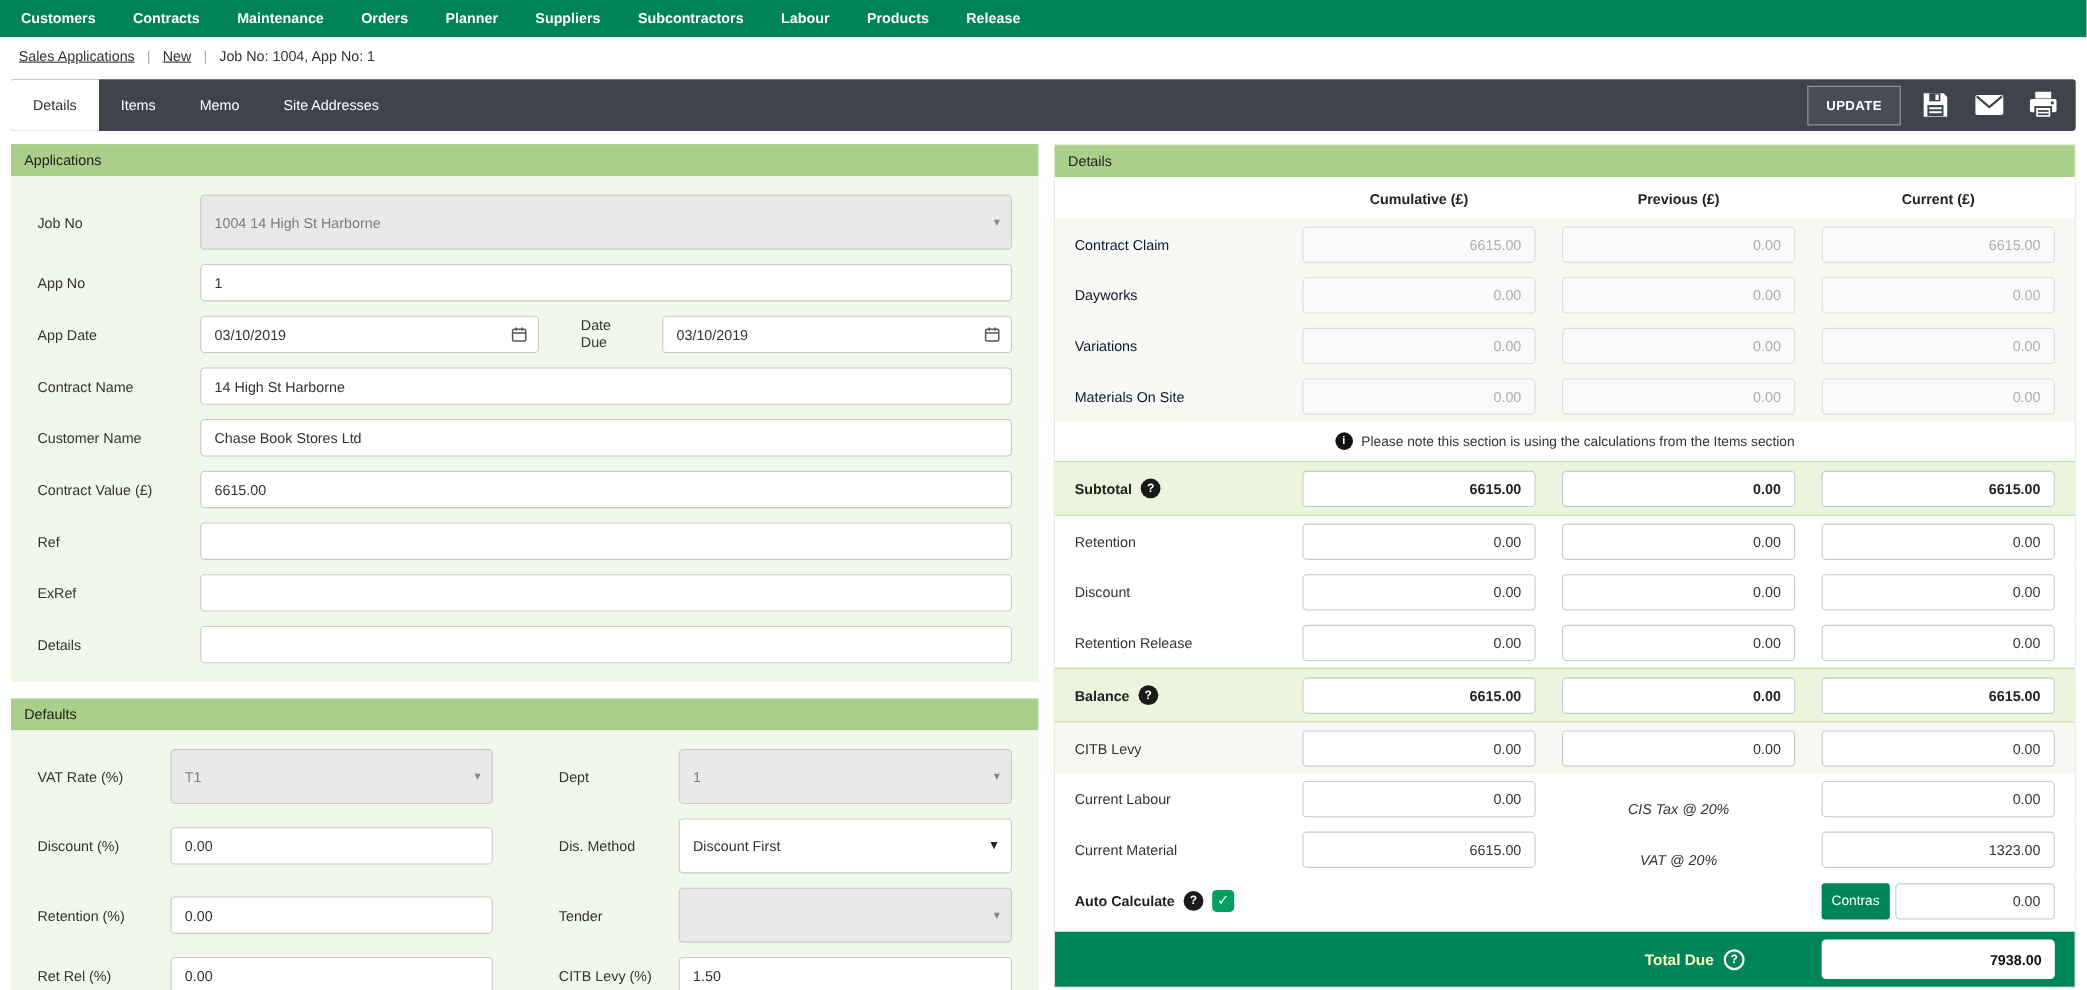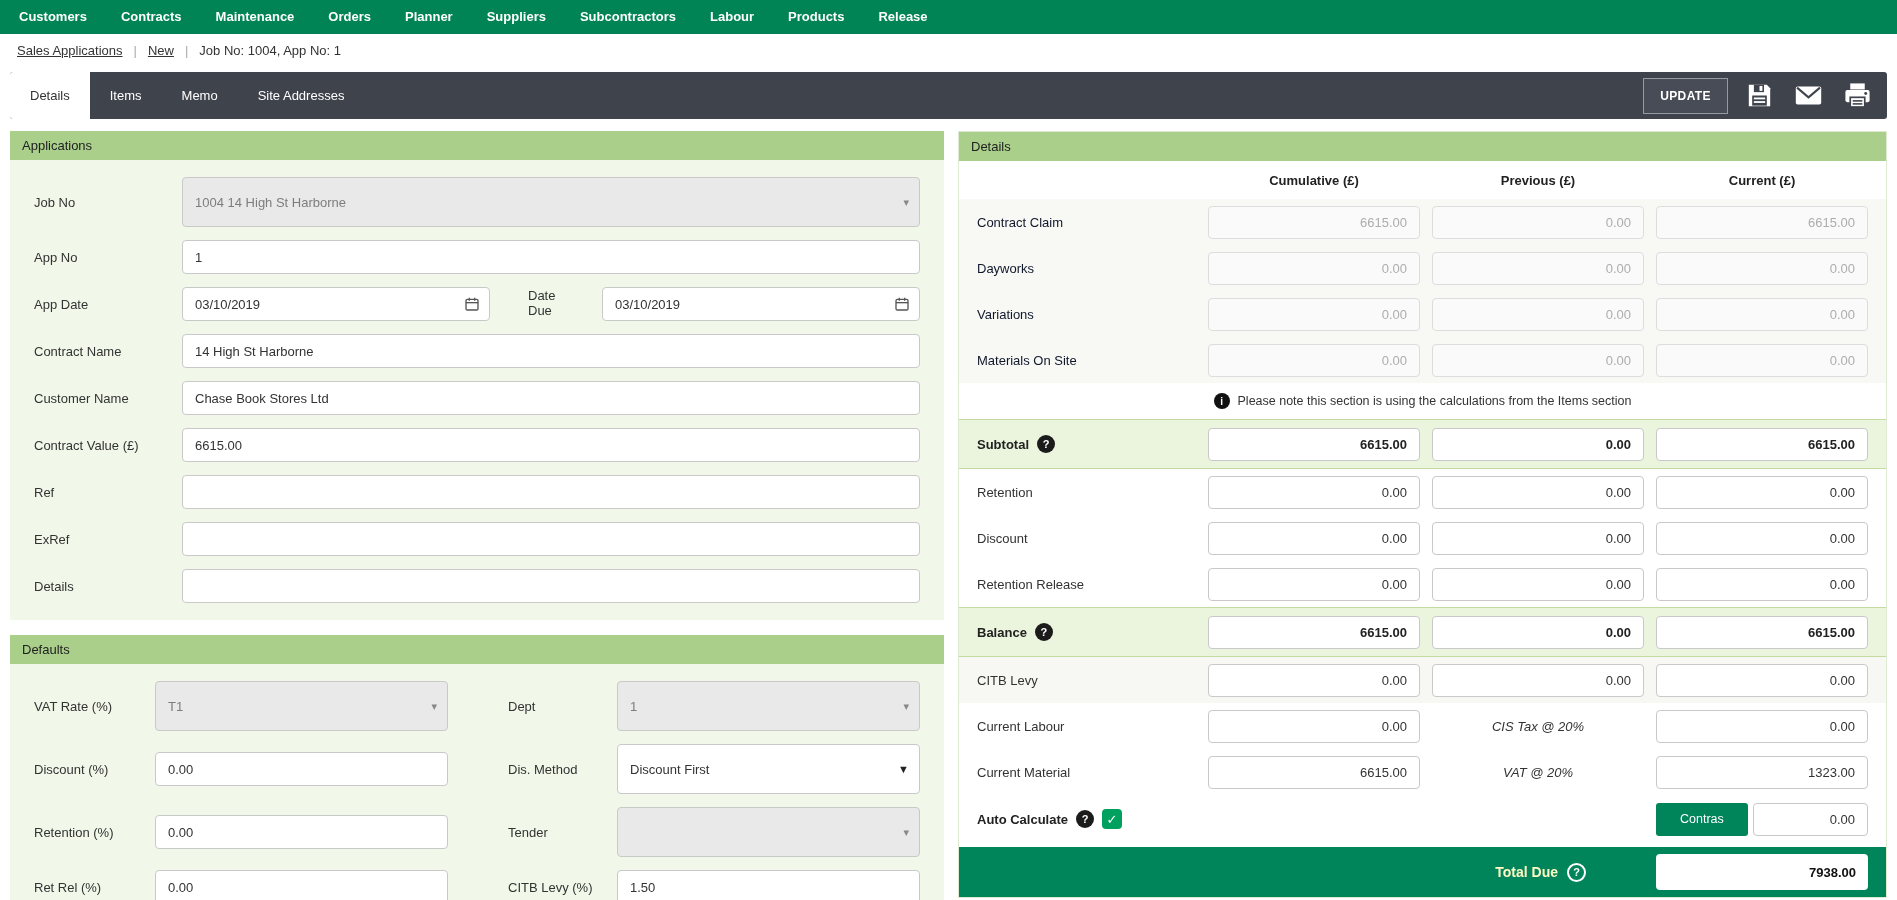--- a/index.html
+++ b/index.html
@@ -49,37 +49,37 @@
   .dfield1{flex:0 0 293px;}
   .dlab2{margin-left:60px;width:109px;flex:none;}
 
   
   .details-panel{border:1px solid #dfead2;background:#fff;}
   .drow{display:flex;align-items:center;height:46px;padding:0 18px;background:#fff;}
   .drow.shade{background:#f8f8f5;}
   .dlabel{flex:1;font-size:13px;color:#333;display:flex;align-items:center;gap:8px;}
   .dlabel.dim{color:#0f172a;}
   .dlabel.bold{font-weight:700;color:#222;}
-  .dcells{display:flex;gap:12px;align-items:center;}
+  .dcells{display:flex;gap:24px;align-items:flex-end;}
   .dnum{width:212px;height:33px;border:1px solid #c9c9c9;border-radius:4px;text-align:right;padding:0 12px;font-size:13px;color:#333;background:#fff;font-family:inherit;outline:none;}
   .dnum.dis{background:#fafafa;border-color:#ddd;color:#adadad;}
   .dnum.bold{font-weight:700;color:#222;}
   .colhead{height:38px;}
   .colh{width:212px;text-align:center;font-weight:700;font-size:13px;color:#222;}
   .note-row{display:flex;align-items:center;justify-content:center;gap:8px;height:36px;font-size:12.5px;color:#333;background:#fff;}
   .green-row{display:flex;align-items:center;height:50px;padding:0 18px;background:#ebf4dd;border-top:1px solid #c3dba0;border-bottom:1px solid #c3dba0;}
   .citb{background:#f7f7f4;}
   .dmid{width:212px;text-align:center;font-style:italic;font-size:13px;color:#333;}
   .help{width:18px;height:18px;border-radius:50%;background:#1b1b1b;color:#fff;font-size:11px;font-weight:700;display:inline-flex;align-items:center;justify-content:center;cursor:pointer;flex:none;font-style:normal;}
   .help.inverse{background:transparent;border:2px solid #fff;width:19px;height:19px;}
   .info-ic{width:16px;height:16px;border-radius:50%;background:#111;color:#fff;font-size:10px;font-weight:700;display:inline-flex;align-items:center;justify-content:center;font-style:normal;flex:none;}
   .checkbox{width:20px;height:20px;border-radius:4px;background:#00a05e;color:#fff;font-size:13px;font-weight:700;display:inline-flex;align-items:center;justify-content:center;cursor:pointer;flex:none;}
   .autocalc{height:48px;}
   .contras-cell{width:212px;display:flex;align-items:center;gap:5px;}
-  .contras-btn{background:#00845a;color:#fff;border:none;border-radius:3px;height:33px;padding:0 24px;font-size:12.5px;cursor:pointer;font-family:inherit;flex:none;}
+  .contras-btn{background:#00845a;color:#fff;border:none;border-radius:3px;height:33px;padding:0 9px;font-size:12.5px;cursor:pointer;font-family:inherit;flex:none;}
   .contras-cell .dnum{flex:1;width:auto;min-width:0;}
   .total-bar{display:flex;align-items:center;height:50px;padding:0 18px;background:#00845a;margin-top:4px;}
   .total-label-wrap{flex:1;display:flex;align-items:center;justify-content:flex-end;gap:9px;padding-right:70px;}
   .total-label{color:#fef9c3;font-weight:700;font-size:14px;}
   .dnum.total{border:none;height:36px;font-weight:700;color:#111;}
 </style>
 </head>
 <body>
 
 <nav class="topnav">

